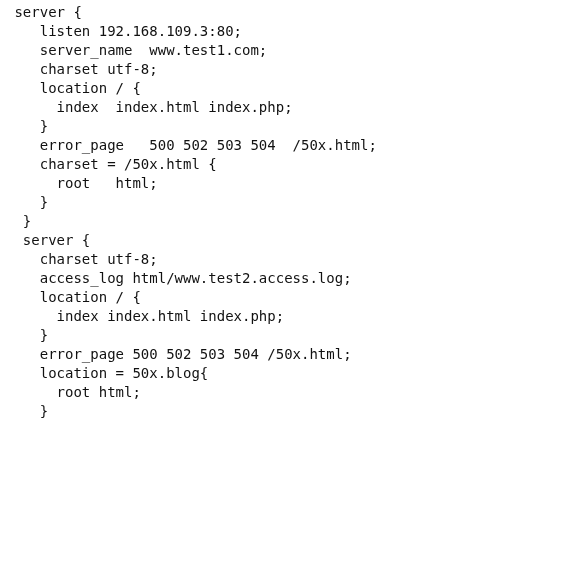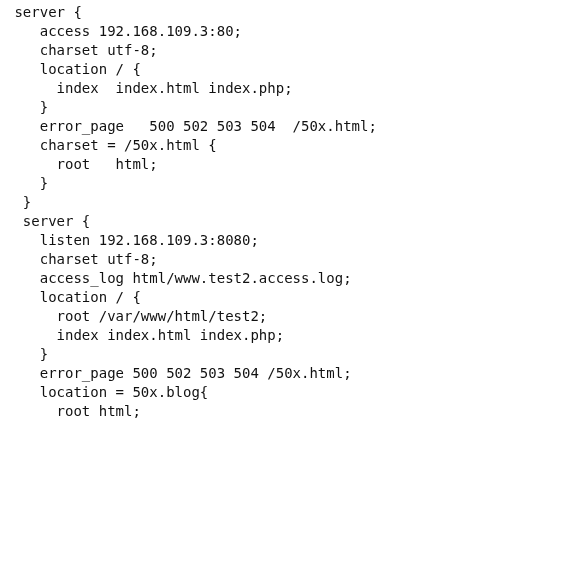--- a/index.html
+++ b/index.html
@@ -60,36 +60,35 @@
     letter-spacing: 0.2px;
   }
 </style>
 </head>
 <body>
 
 <div id="screen">
 
   <div id="editor">
     <div class="line"> server {</div>
-    <div class="line">    access 192.168.109.3:80;</div>
+    <div class="line">    listen 192.168.109.3:80;</div>
+    <div class="line">    server_name  www.test1.com;</div>
     <div class="line">    charset utf-8;</div>
     <div class="line">    location / {</div>
     <div class="line">      index  index.html index.php;</div>
     <div class="line">    }</div>
     <div class="line">    error_page   500 502 503 504  /50x.html;</div>
     <div class="line">    charset = /50x.html {</div>
     <div class="line">      root   html;</div>
     <div class="line">    }</div>
     <div class="line">  }</div>
     <div class="line">  server {</div>
-    <div class="line">    listen 192.168.109.3:8080;</div>
     <div class="line">    charset utf-8;</div>
     <div class="line">    access_log html/www.test2.access.log;</div>
     <div class="line">    location / {</div>
-    <div class="line">      root /var/www/html/test2;</div>
     <div class="line">      index index.html index.php;</div>
     <div class="line">    }</div>
     <div class="line">    error_page 500 502 503 504 /50x.html;</div>
     <div class="line">    location = 50x.blog{</div>
     <div class="line">      root html;</div>
     <div class="line">    }</div>
     <div class="line">  }</div>
     <div class="line">}</div>
     <div class="tilde-line">~</div>
     <div class="tilde-line">~</div>

